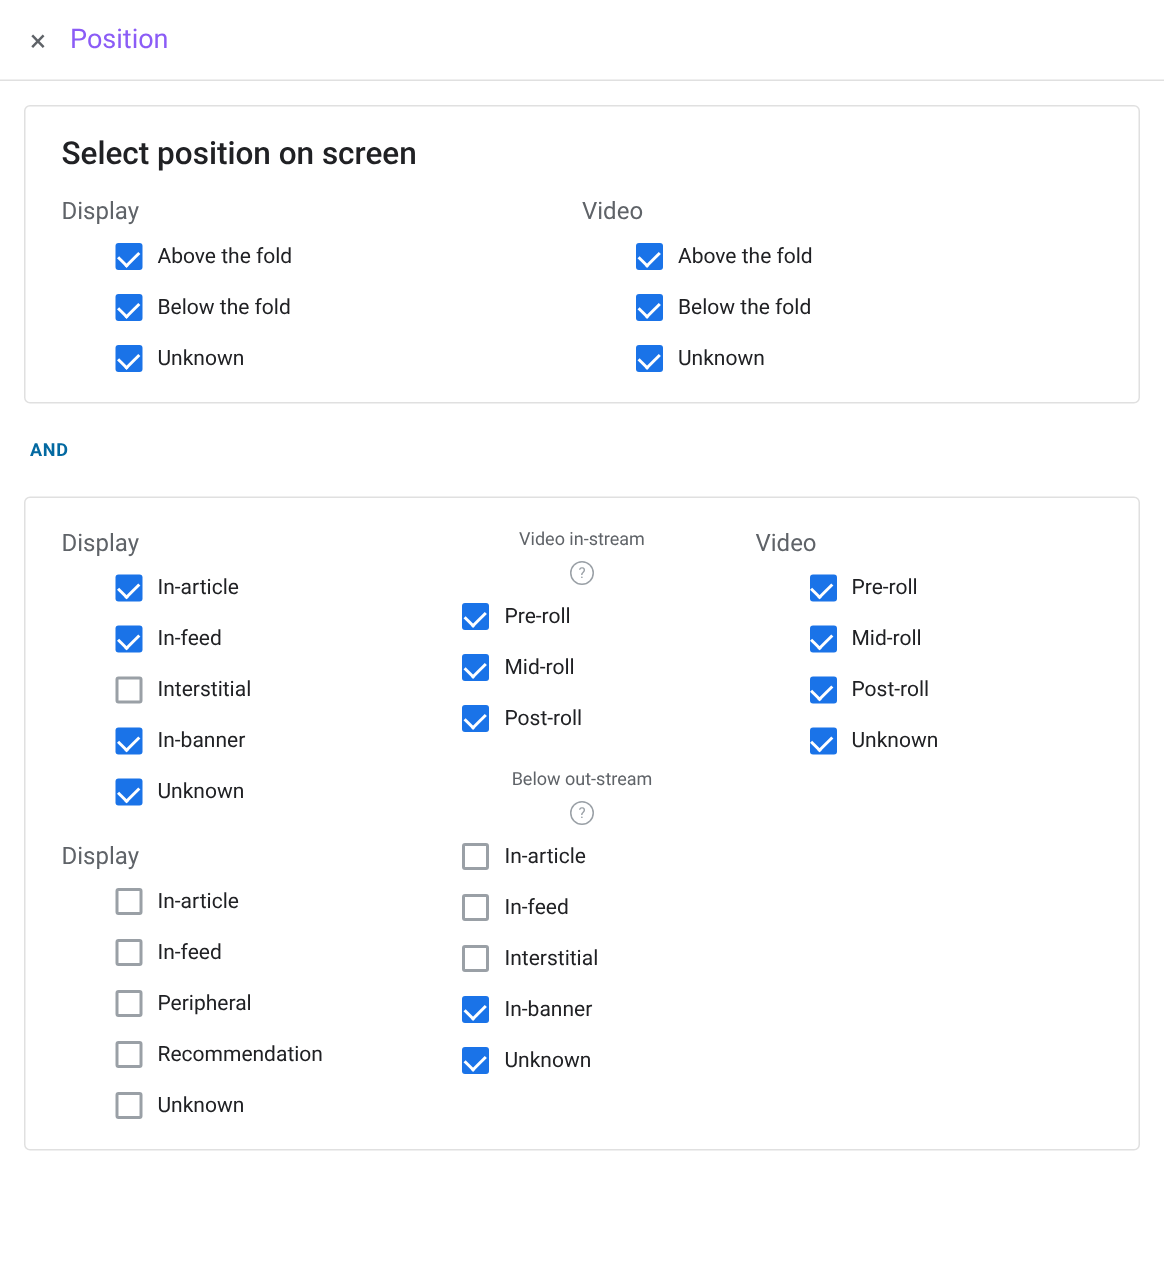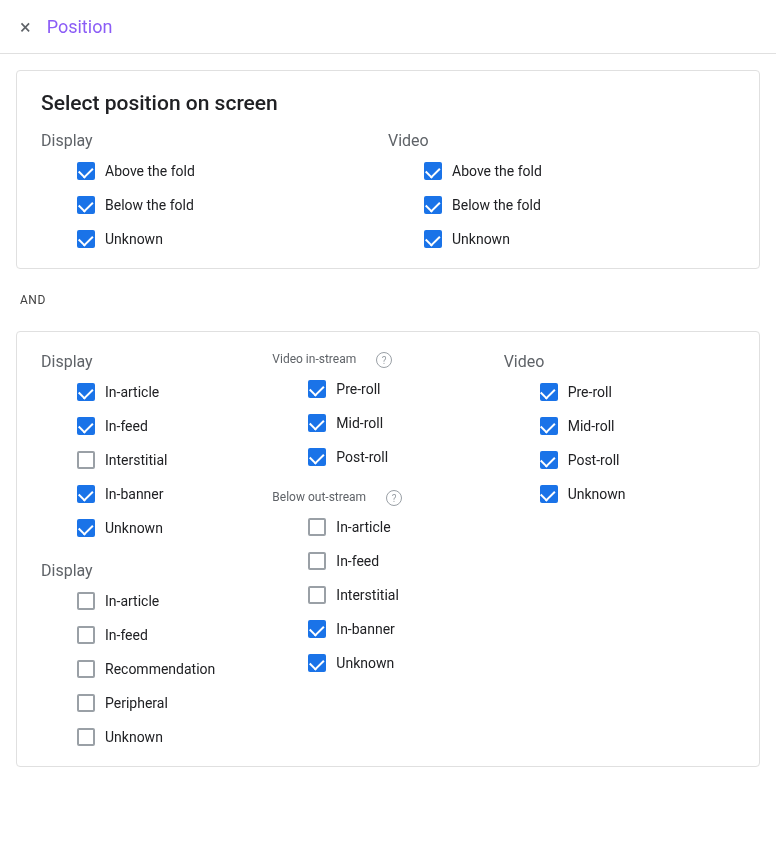--- a/index.html
+++ b/index.html
@@ -45,22 +45,22 @@
     .section-title {
       font-size: 21px;
       font-weight: 500;
       color: #202124;
       margin-bottom: 16px;
     }
 
     .and-divider {
       padding: 8px 20px;
       font-size: 12px;
-      font-weight: 400;
-      color: #404040;
+      font-weight: 700;
+      color: #0369a1;
       letter-spacing: 0.5px;
     }
 
     .columns {
       display: flex;
       gap: 0;
     }
 
     .column {
       flex: 1;
@@ -68,24 +68,26 @@
 
     .column-label {
       font-size: 16px;
       color: #5f6368;
       margin-bottom: 12px;
       font-weight: 400;
     }
 
     .column-label-with-help {
       display: flex;
-      gap: 20px;
+      align-items: center;
+      gap: 8px;
       font-size: 12px;
       color: #5f6368;
       margin-bottom: 12px;
+      flex-direction: column;
     }
 
     .help-icon {
       width: 16px;
       height: 16px;
       border-radius: 50%;
       border: 1px solid #9aa0a6;
       display: inline-flex;
       align-items: center;
       justify-content: center;
@@ -231,25 +233,25 @@
         <div class="checkbox-item">
           <div class="checkbox unchecked"></div>
           <span class="checkbox-label">In-article</span>
         </div>
         <div class="checkbox-item">
           <div class="checkbox unchecked"></div>
           <span class="checkbox-label">In-feed</span>
         </div>
         <div class="checkbox-item">
           <div class="checkbox unchecked"></div>
+          <span class="checkbox-label">Peripheral</span>
+        </div>
+        <div class="checkbox-item">
+          <div class="checkbox unchecked"></div>
           <span class="checkbox-label">Recommendation</span>
-        </div>
-        <div class="checkbox-item">
-          <div class="checkbox unchecked"></div>
-          <span class="checkbox-label">Peripheral</span>
         </div>
         <div class="checkbox-item">
           <div class="checkbox unchecked"></div>
           <span class="checkbox-label">Unknown</span>
         </div>
       </div>
 
       <div class="column">
         <div class="column-label-with-help">
           <span>Video in-stream</span>

